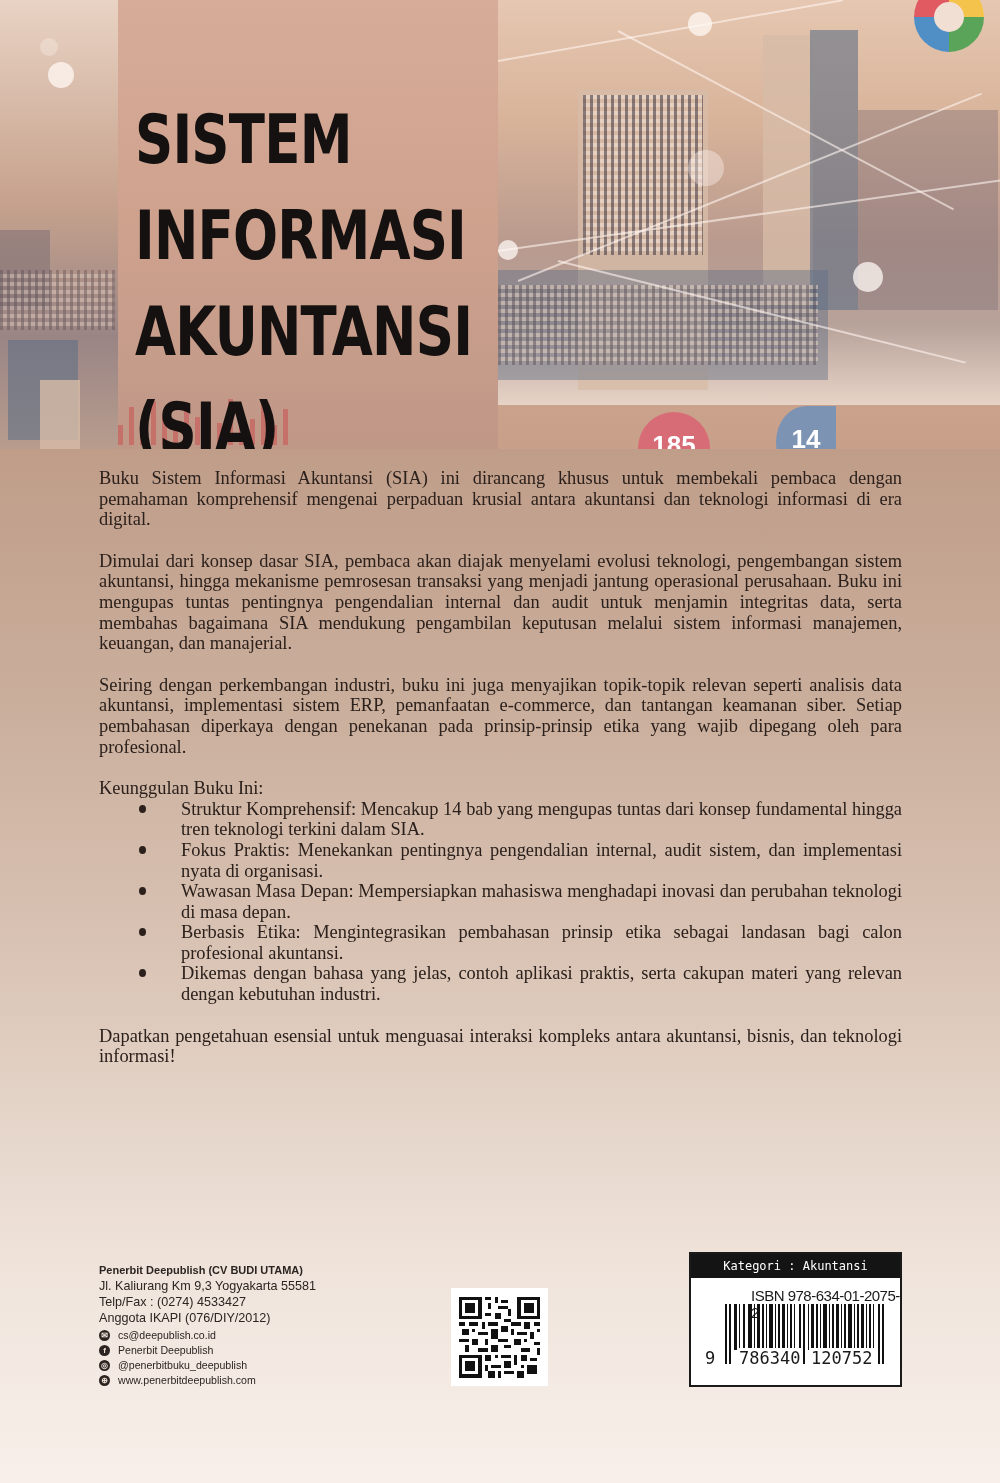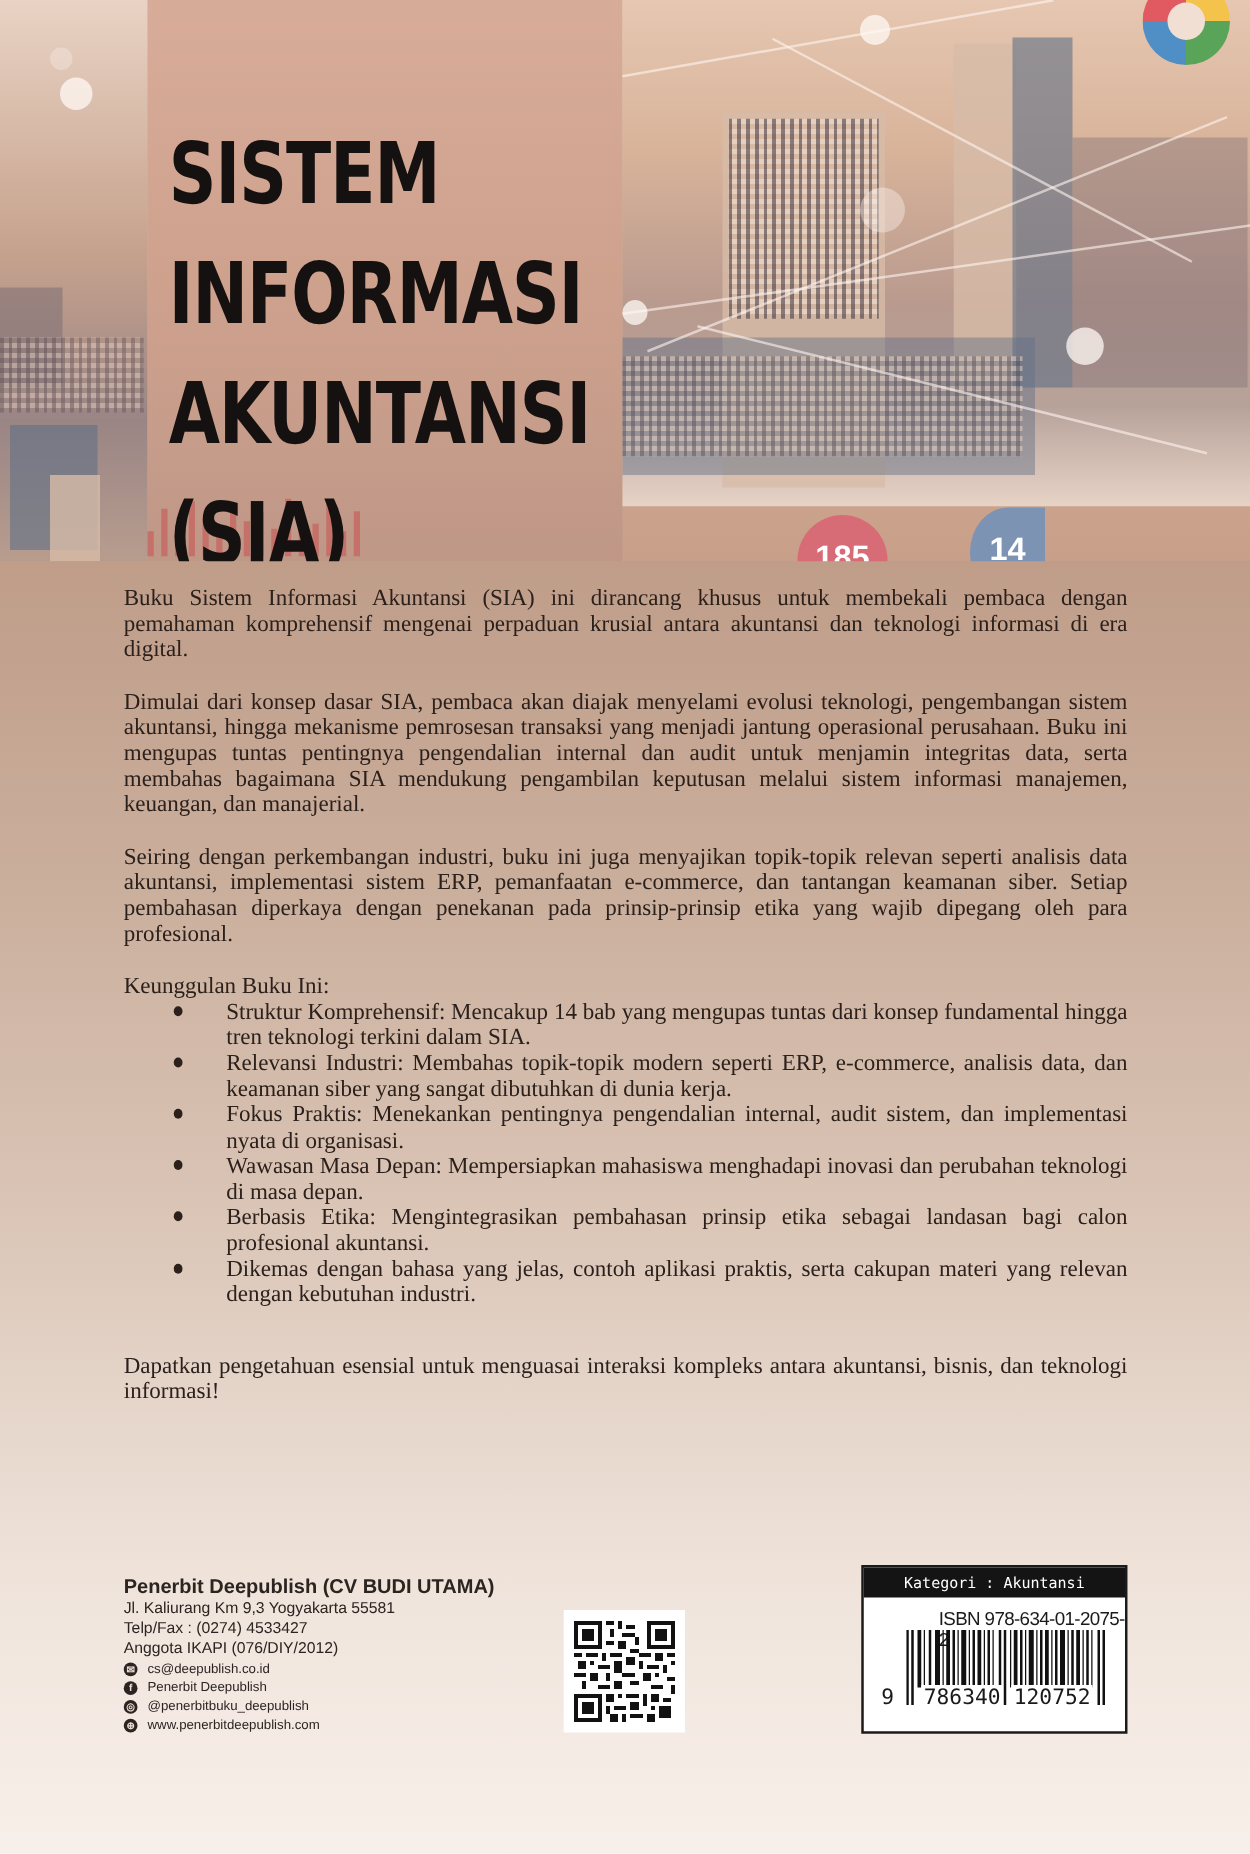--- a/index.html
+++ b/index.html
@@ -63,32 +63,32 @@
   }
   .title div { white-space: nowrap; }
 
   
   .content {
     position: absolute; left: 99px; top: 468px; width: 803px;
     font-size: 18.4px; line-height: 20.6px; color: #2b201b;
   }
   .content p { text-align: justify; text-align-last: left; margin-bottom: 21px; }
   .content .list-head { margin-bottom: 0; }
-  .content ul { list-style: none; margin-left: 0; margin-bottom: 36px; }
+  .content ul { list-style: none; margin-left: 0; margin-bottom: 21px; }
   .content li { position: relative; padding-left: 82px; text-align: justify; }
   .content li .bullet {
     position: absolute; left: 40px; top: 6px; width: 7px; height: 8px; border-radius: 50%; background: #2b201b;
   }
 
   
   .publisher {
     position: absolute; left: 99px; top: 1262px; width: 300px;
     font-family: "Liberation Sans", sans-serif; color: #2b2421;
   }
-  .publisher .pub-name { font-weight: bold; font-size: 16px; line-height: 16px; }
+  .publisher .pub-name { font-weight: bold; font-size: 11px; line-height: 16px; }
   .publisher .pub-line { font-size: 12.6px; line-height: 16px; }
   .publisher .contact { display: flex; align-items: center; font-size: 10.6px; line-height: 15px; }
   .publisher .contact .ico {
     width: 11px; height: 11px; border-radius: 50%; background: #2b2421; color: #efe1d7;
     font-size: 8px; line-height: 11px; text-align: center; margin-right: 8px; flex: none;
     font-weight: bold;
   }
 
   .qr {
     position: absolute; left: 451px; top: 1288px; width: 97px; height: 98px; background: #fff;
@@ -178,21 +178,20 @@
   </div>
 </div>
 
 <div class="content">
   <p>Buku Sistem Informasi Akuntansi (SIA) ini dirancang khusus untuk membekali pembaca dengan pemahaman komprehensif mengenai perpaduan krusial antara akuntansi dan teknologi informasi di era digital.</p>
   <p>Dimulai dari konsep dasar SIA, pembaca akan diajak menyelami evolusi teknologi, pengembangan sistem akuntansi, hingga mekanisme pemrosesan transaksi yang menjadi jantung operasional perusahaan. Buku ini mengupas tuntas pentingnya pengendalian internal dan audit untuk menjamin integritas data, serta membahas bagaimana SIA mendukung pengambilan keputusan melalui sistem informasi manajemen, keuangan, dan manajerial.</p>
   <p>Seiring dengan perkembangan industri, buku ini juga menyajikan topik-topik relevan seperti analisis data akuntansi, implementasi sistem ERP, pemanfaatan e-commerce, dan tantangan keamanan siber. Setiap pembahasan diperkaya dengan penekanan pada prinsip-prinsip etika yang wajib dipegang oleh para profesional.</p>
   <p class="list-head">Keunggulan Buku Ini:</p>
   <ul>
     <li><span class="bullet"></span><span>Struktur Komprehensif: Mencakup 14 bab yang mengupas tuntas dari konsep fundamental hingga tren teknologi terkini dalam SIA.</span></li>
-    <li><span class="bullet"></span><span>Relevansi Industri: Membahas topik-topik modern seperti ERP, e-commerce, analisis data, dan keamanan siber yang sangat dibutuhkan di dunia kerja.</span></li>
     <li><span class="bullet"></span><span>Fokus Praktis: Menekankan pentingnya pengendalian internal, audit sistem, dan implementasi nyata di organisasi.</span></li>
     <li><span class="bullet"></span><span>Wawasan Masa Depan: Mempersiapkan mahasiswa menghadapi inovasi dan perubahan teknologi di masa depan.</span></li>
     <li><span class="bullet"></span><span>Berbasis Etika: Mengintegrasikan pembahasan prinsip etika sebagai landasan bagi calon profesional akuntansi.</span></li>
     <li><span class="bullet"></span><span>Dikemas dengan bahasa yang jelas, contoh aplikasi praktis, serta cakupan materi yang relevan dengan kebutuhan industri.</span></li>
   </ul>
   <p>Dapatkan pengetahuan esensial untuk menguasai interaksi kompleks antara akuntansi, bisnis, dan teknologi informasi!</p>
 </div>
 
 <div class="publisher">
   <div class="pub-name">Penerbit Deepublish (CV BUDI UTAMA)</div>

